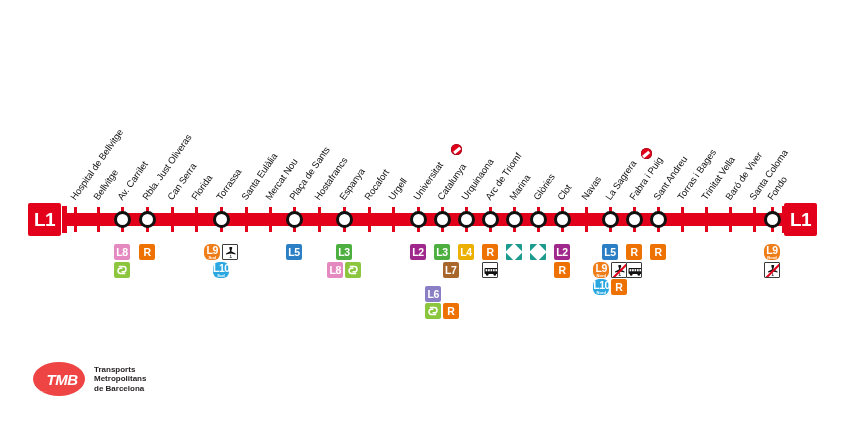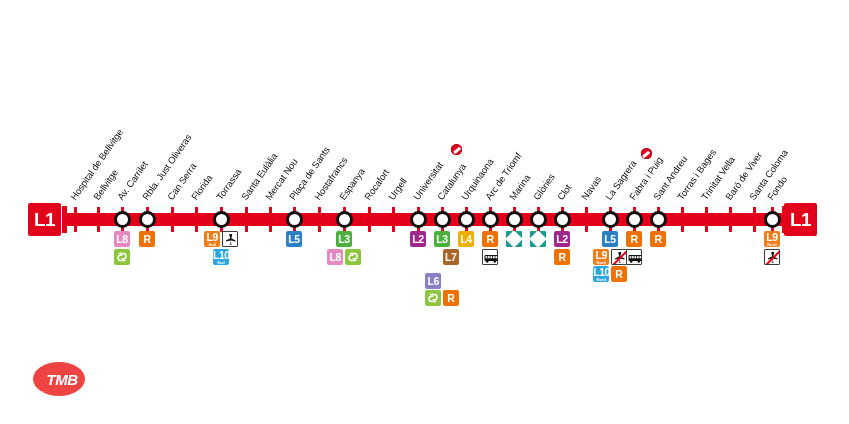--- a/index.html
+++ b/index.html
@@ -86,41 +86,41 @@
     position:absolute;
     left:1.5px;top:4.5px;
     width:8px;height:2.5px;
     background:#ffffff;
     transform:rotate(-40deg);
   }
 
   
   .conn-stack{
     position:absolute;
-    top:231px;
+    top:244px;
     display:flex;
     flex-direction:column;
     align-items:center;
     gap:1.5px;
   }
   .conn-row{display:flex;flex-direction:row;gap:1.5px;align-items:flex-start;}
 
   .badge{
     width:16px;height:16px;
     border-radius:2px;
     color:#ffffff;
     font-size:10.5px;
     font-weight:bold;
     line-height:16px;
     text-align:center;
     position:relative;
     letter-spacing:-0.5px;
     box-sizing:border-box;
   }
-  .badge.sub{line-height:13px;}
+  .badge.sub{line-height:13px;border-radius:6px;}
   .badge .suffix{
     position:absolute;
     left:0;right:0;bottom:0px;
     font-size:4px;
     line-height:4px;
     font-weight:bold;
     text-align:center;
     letter-spacing:0;
   }
 
@@ -502,15 +502,20 @@
           </div>
         </div>
       </div>
     </div>
 
   <div class="logo">
     <div class="logo-mark">
       <div class="swoosh"></div>
       <div class="tmb-text">TMB</div>
     </div>
+    <div class="logo-words">
+      <div>Transports</div>
+      <div>Metropolitans</div>
+      <div>de Barcelona</div>
+    </div>
   </div>
 
 </div>
 
 </body></html>

